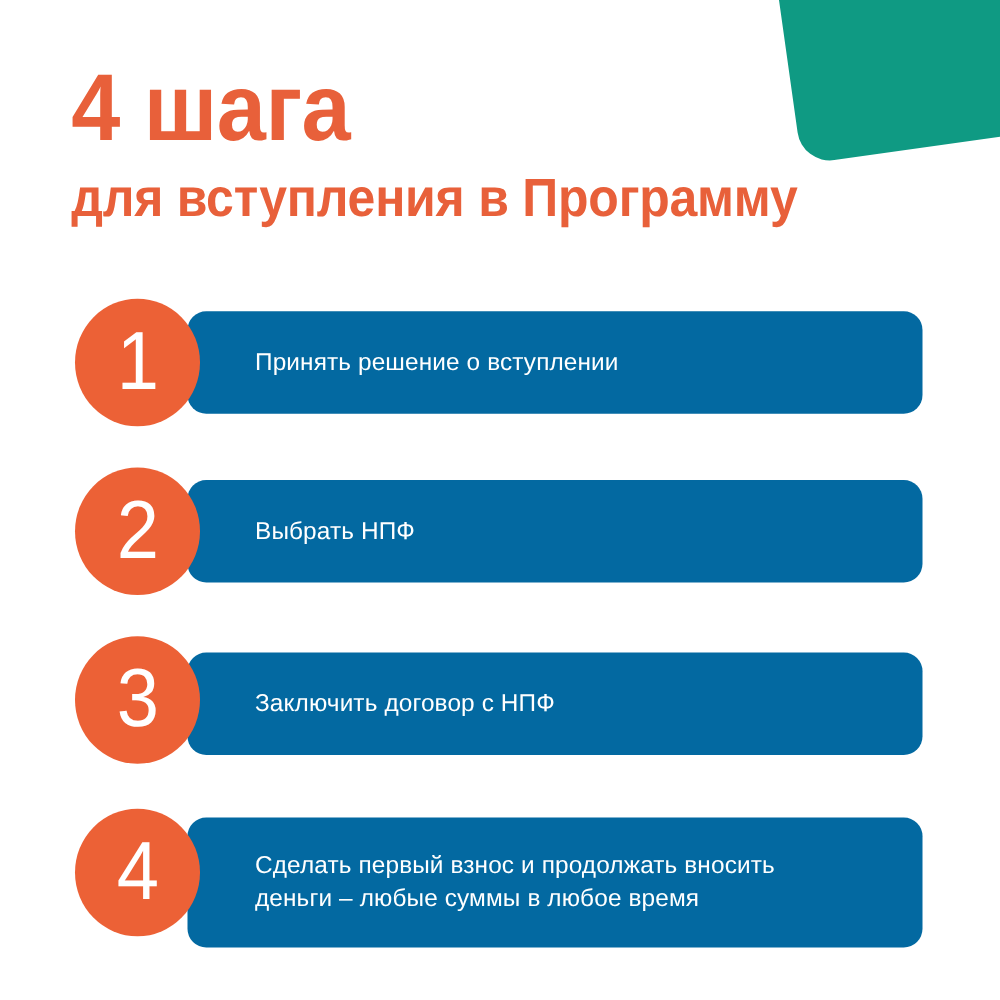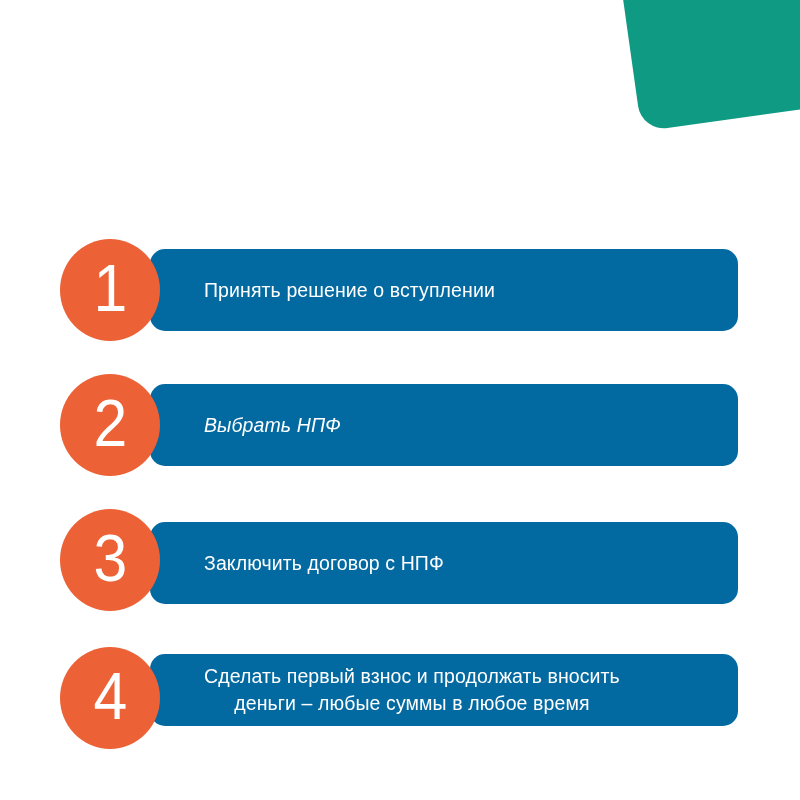--- a/index.html
+++ b/index.html
@@ -123,36 +123,40 @@
     line-height: 66px;
     font-weight: 400;
     font-family: "Liberation Sans Narrow", "Liberation Sans", "DejaVu Sans Condensed", sans-serif;
     transform: translateY(-2px) scaleX(0.92);
   }
 
   
   .row-1 .step-bar   { top: 249px; height: 82px;  width: 588px; }
   .row-1 .step-circle{ top: 239px; }
 
-  .row-2 .step-bar   { top: 384px; height: 82px;  width: 588px; font-style: italic; }
+  .row-2 .step-bar   { top: 384px; height: 82px;  width: 588px; }
   .row-2 .step-circle{ top: 374px; }
 
   .row-3 .step-bar   { top: 522px; height: 82px;  width: 588px; }
   .row-3 .step-circle{ top: 509px; }
 
-  .row-4 .step-bar   { top: 654px; height: 72px;  width: 588px; text-align: center; }
+  .row-4 .step-bar   { top: 654px; height: 104px;  width: 588px; }
   .row-4 .step-circle{ top: 647px; }
 </style>
 </head>
 <body>
 
 <div id="poster">
 
   <div class="green-shape"></div>
 
+  <div class="heading-block">
+    <span class="title-main">4 шага</span>
+    <span class="title-sub">для вступления в Программу</span>
+  </div>
 
   <div class="steps">
 
     <div class="step-row row-1">
       <div class="step-bar">
         <span class="step-text">Принять решение о вступлении</span>
       </div>
       <div class="step-circle">
         <span class="step-number">1</span>
       </div>

